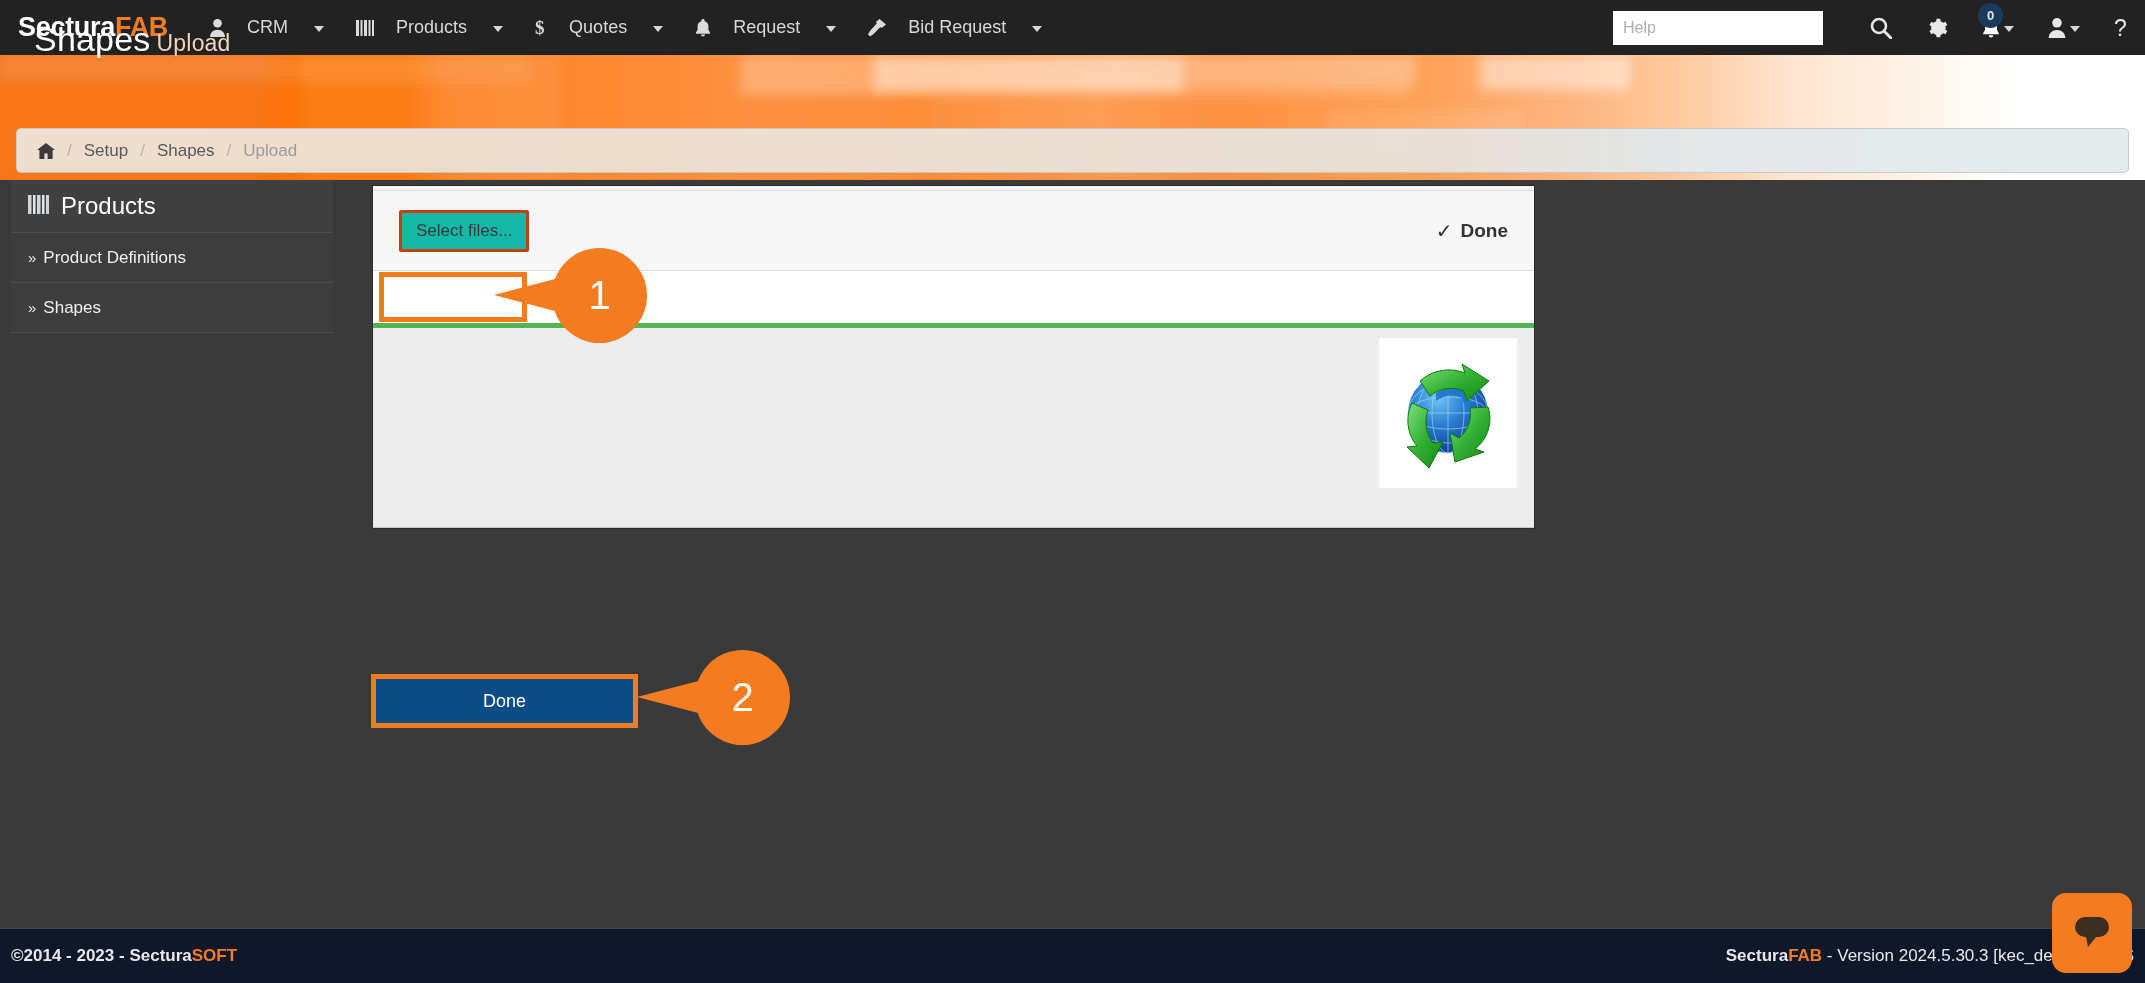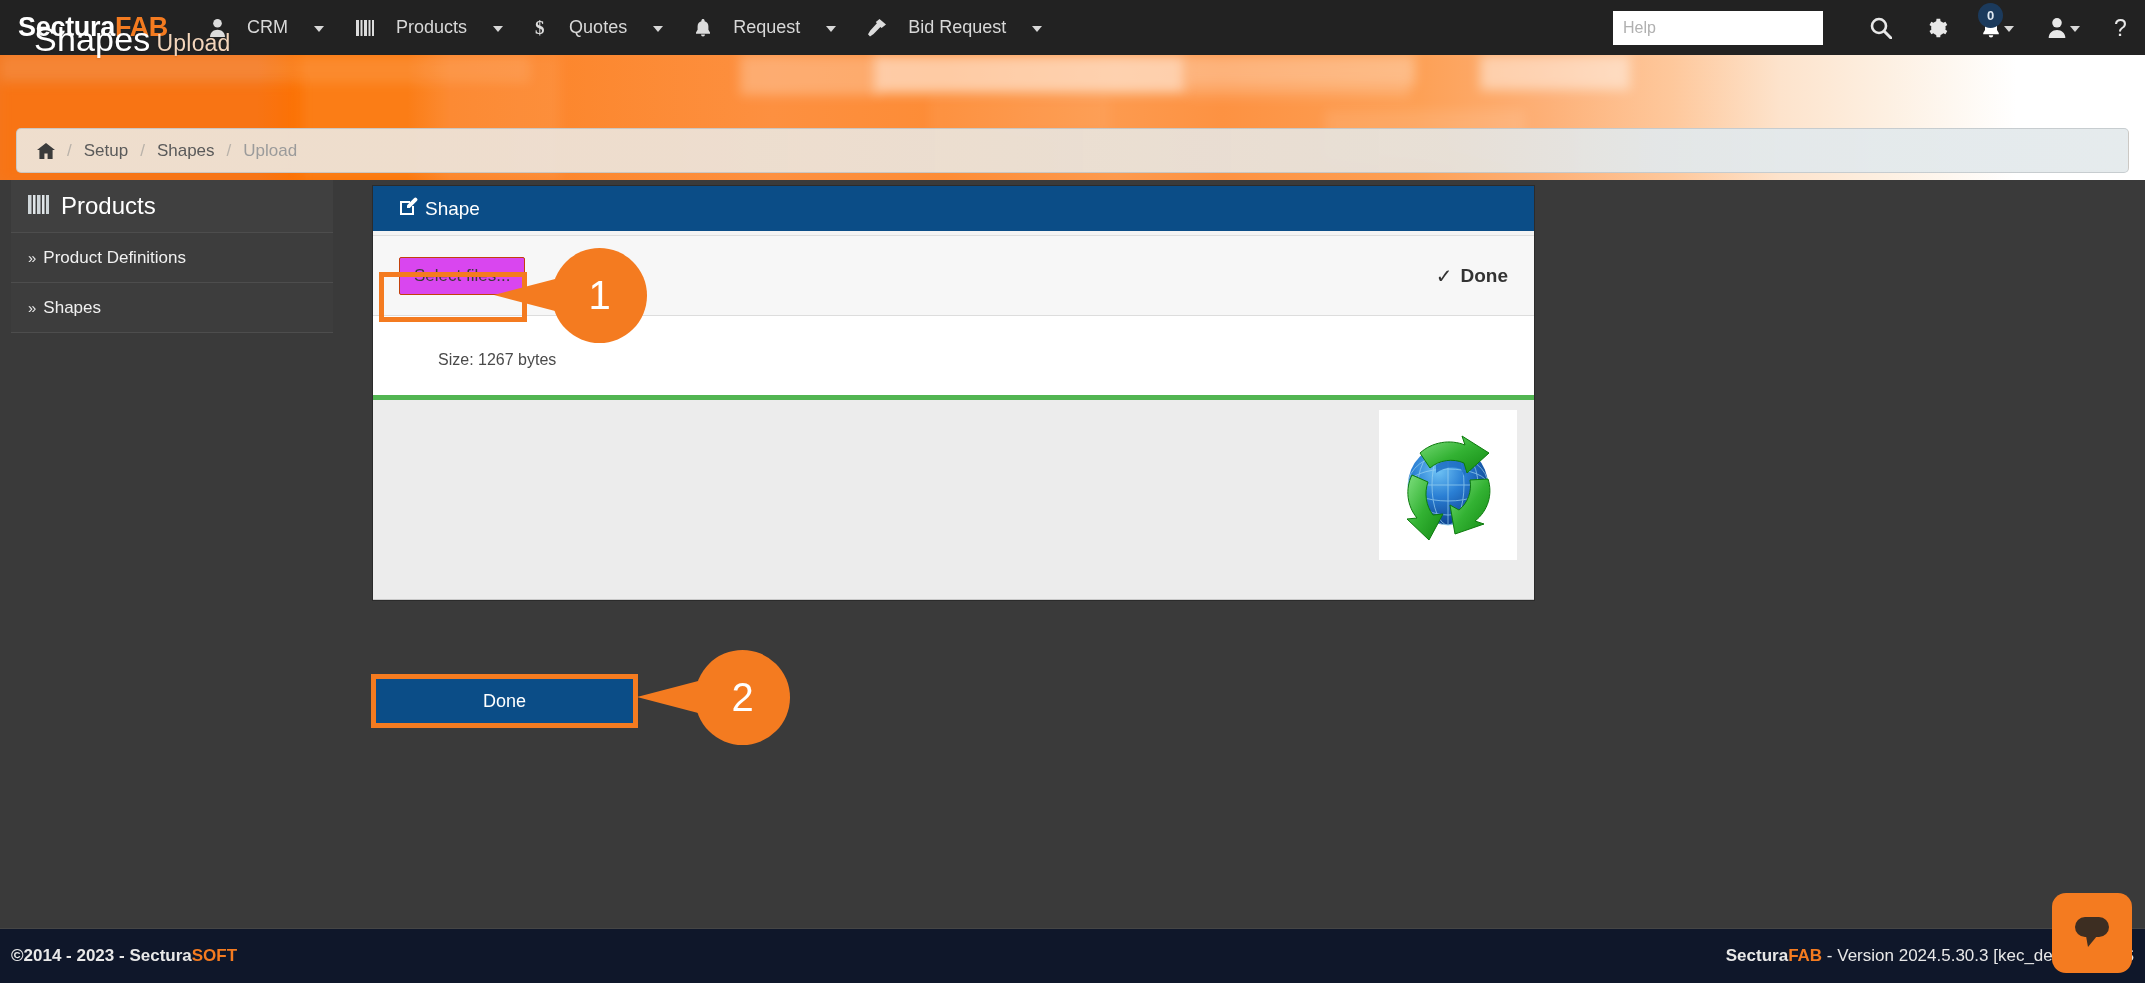--- a/index.html
+++ b/index.html
@@ -130,21 +130,21 @@
     font-size: 19px;
   }
   .upload-strip {
     height: 5px; background: #f4f4f4; border-bottom: 1px solid #dedede;
   }
   .upload-row {
     height: 80px; background: #f7f7f7; border-bottom: 1px solid #dddddd;
     display: flex; align-items: center; padding: 0 26px;
   }
   .select-files {
-    background: #d946ef; border: 1px solid #c2410c; border-radius: 2px;
+    background: #14b8a6; border: 3px solid #c2410c; border-radius: 2px;
     font-size: 17px; color: #3a3a3a; padding: 8px 14px;
     font-family: inherit; cursor: pointer; min-width: 108px; text-align: right;
   }
   .done-status {
     margin-left: auto; font-size: 19px; font-weight: bold; color: #333333;
     display: flex; align-items: center; gap: 8px;
   }
   .done-status .chk { font-weight: normal; font-size: 20px; }
   .file-block { padding: 26px 26px 26px 65px; background: #ffffff; }
   .file-name { font-size: 25px; color: #2d2d2d; font-weight: 400; }
@@ -353,42 +353,32 @@
       <span class="chev">»</span>
       <span>Product Definitions</span>
     </div>
     <div class="side-item">
       <span class="chev">»</span>
       <span>Shapes</span>
     </div>
   </div>
 
   <div class="panel">
-    <div class="panel-head">
-      <span>
-        <svg width="19" height="19" viewBox="0 0 19 19">
-            <path d="M1 4h10v2H3v10h10V9h2v9H1z" fill="#ffffff"></path>
-            <path d="M17.8 1.2a2 2 0 00-2.8 0L8 8.2V11h2.8l7-7a2 2 0 000-2.8z" fill="#ffffff"></path>
-          </svg>
-      </span>
-      <span>Shape</span>
-    </div>
 
     <div class="upload-strip"></div>
 
     <div class="upload-row">
       <button class="select-files">Select files...</button>
       <div class="done-status">
         <span class="chk">✓</span>
         <span>Done</span>
       </div>
     </div>
 
     <div class="file-block">
-      <div class="file-size">Size: 1267 bytes</div>
     </div>
 
     <div class="progress-line"></div>
 
     <div class="preview-area">
       <div class="thumb">
         <svg width="128" height="128" viewBox="0 0 128 128">
           <defs>
             <radialGradient id="gl" cx="38%" cy="32%" r="72%">
               <stop offset="0%" stop-color="#6fc3f5"></stop>

